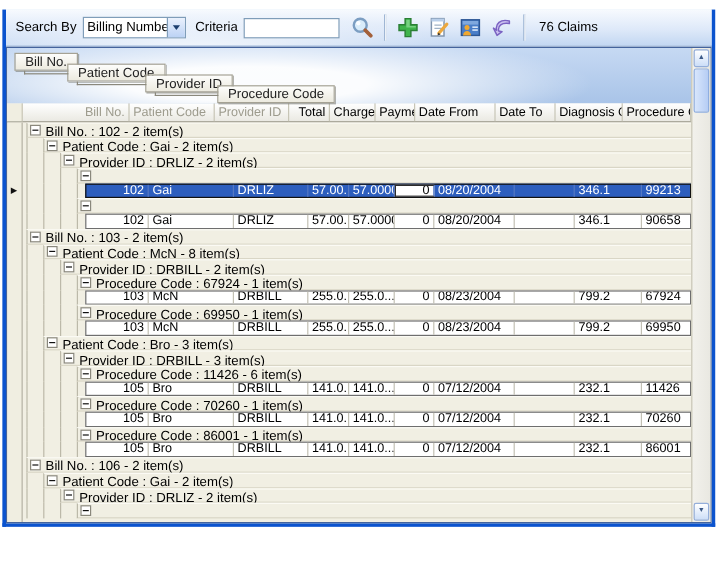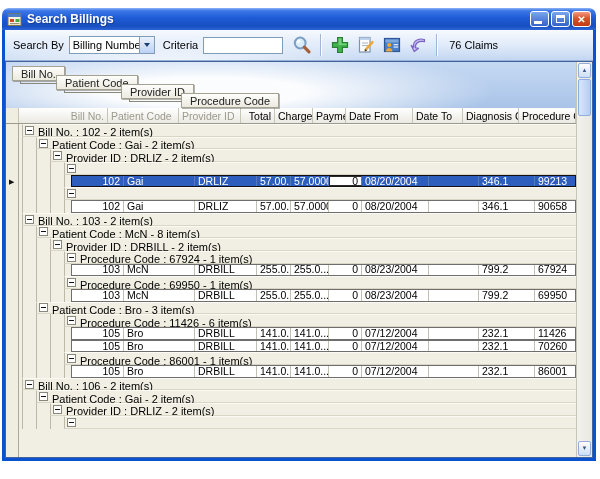--- a/index.html
+++ b/index.html
@@ -87,39 +87,20 @@
     font-size:6px;line-height:13px;color:#3C5A88;cursor:default;}
   .sthumb{position:absolute;left:1px;top:17px;width:13px;height:37px;border-radius:2px;
     border:1px solid #8FAEE0;background:linear-gradient(90deg,#D8E6FC,#B6CDF4);box-sizing:border-box;cursor:default;}
 </style>
 </head>
 <body>
 
 <div class="stage">
   <div class="window">
 
-    <div class="titlebar">
-      <svg class="app-icon" width="15" height="15" viewBox="0 0 15 15">
-        <rect x="1" y="1.5" width="13" height="12" fill="#F7F3E4" stroke="#7A7248" stroke-width="1"></rect>
-        <rect x="1" y="1.5" width="13" height="3.5" fill="#4A7EC8"></rect>
-        <rect x="3" y="7" width="4" height="3" fill="#D04828"></rect>
-        <rect x="8.5" y="7" width="4" height="3" fill="#48A848"></rect>
-        <rect x="3" y="11" width="9.5" height="1.2" fill="#9A9278"></rect>
-      </svg>
-      <span class="title-text">Search Billings</span>
-      <span class="tb-btn">
-          <span class="min-glyph"></span>
-        </span>
-      <span class="tb-btn">
-          <span class="max-glyph"></span>
-        </span>
-      <span class="tb-btn close">
-          <span class="close-glyph">✕</span>
-        </span>
-    </div>
 
     <div class="winbody">
 
       <div class="toolbar">
         <span class="tb-label">Search By</span>
         <div class="combo">
           <span class="combo-value">Billing Number</span>
           <span class="combo-btn">
               <span class="combo-arrow"></span>
             </span>
@@ -339,20 +320,28 @@
                 <div class="row" style="height: 12.7px;">
                   <span class="guide" style="left: 3px;"></span>
                   <div class="gband" style="left: 17px;">
                     <span class="minusbox"></span>
                     <span class="glabel">Patient Code : Bro - 3 item(s)</span>
                   </div>
                 </div>
                 <div class="row" style="height: 12.7px;">
                   <span class="guide" style="left: 3px;"></span>
                   <span class="guide" style="left: 17px;"></span>
+                  <div class="gband" style="left: 31px;">
+                    <span class="minusbox"></span>
+                    <span class="glabel">Provider ID : DRBILL - 3 item(s)</span>
+                  </div>
+                </div>
+                <div class="row" style="height: 12.7px;">
+                  <span class="guide" style="left: 3px;"></span>
+                  <span class="guide" style="left: 17px;"></span>
                   <span class="guide" style="left: 31px;"></span>
                   <div class="gband" style="left: 45px;">
                     <span class="minusbox"></span>
                     <span class="glabel">Procedure Code : 11426 - 6 item(s)</span>
                   </div>
                 </div>
                 <div class="row" style="height: 12.7px;">
                   <span class="guide" style="left: 3px;"></span>
                   <span class="guide" style="left: 17px;"></span>
                   <span class="guide" style="left: 31px;"></span>
@@ -361,20 +350,29 @@
                     <div class="cell r" style="width: 52px;">105</div>
                     <div class="cell l" style="width: 71px;">Bro</div>
                     <div class="cell l" style="width: 62px;">DRBILL</div>
                     <div class="cell l" style="width: 34px;">141.0...</div>
                     <div class="cell l" style="width: 38px;">141.0...</div>
                     <div class="cell r" style="width: 33px;">0</div>
                     <div class="cell l" style="width: 67px;">07/12/2004</div>
                     <div class="cell l" style="width: 50px;"></div>
                     <div class="cell l" style="width: 56px;">232.1</div>
                     <div class="cell l" style="width: 57px;">11426</div>
+                  </div>
+                </div>
+                <div class="row" style="height: 12.7px;">
+                  <span class="guide" style="left: 3px;"></span>
+                  <span class="guide" style="left: 17px;"></span>
+                  <span class="guide" style="left: 31px;"></span>
+                  <div class="gband" style="left: 45px;">
+                    <span class="minusbox"></span>
+                    <span class="glabel">Procedure Code : 70260 - 1 item(s)</span>
                   </div>
                 </div>
                 <div class="row" style="height: 12.7px;">
                   <span class="guide" style="left: 3px;"></span>
                   <span class="guide" style="left: 17px;"></span>
                   <span class="guide" style="left: 31px;"></span>
                   <span class="guide" style="left: 45px;"></span>
                   <div class="drow" style="left: 52px;">
                     <div class="cell r" style="width: 52px;">105</div>
                     <div class="cell l" style="width: 71px;">Bro</div>

